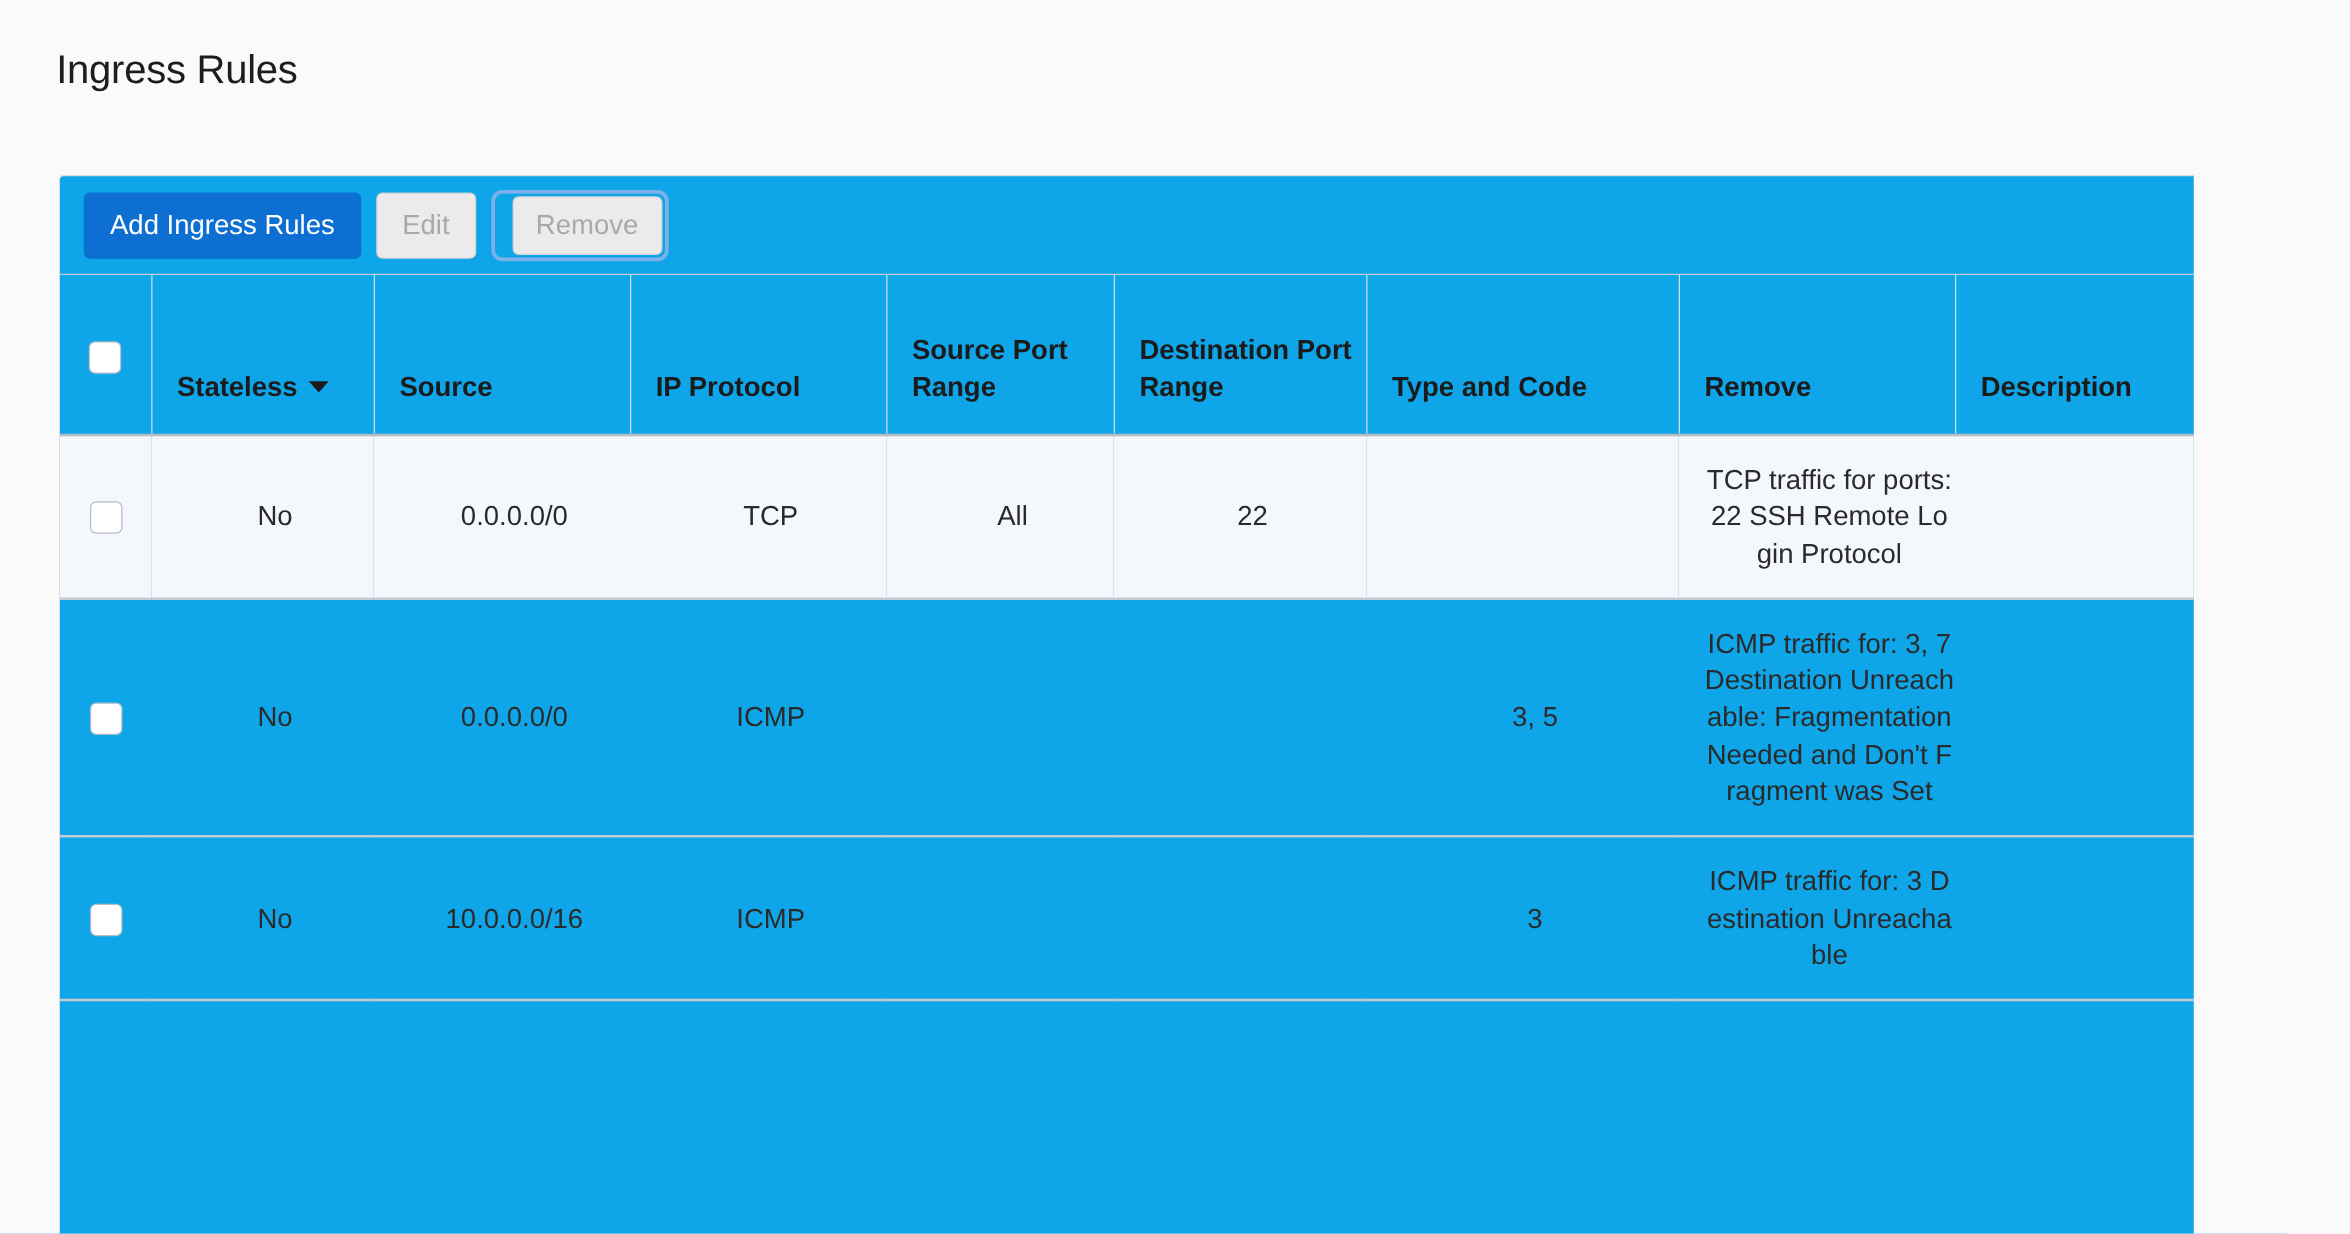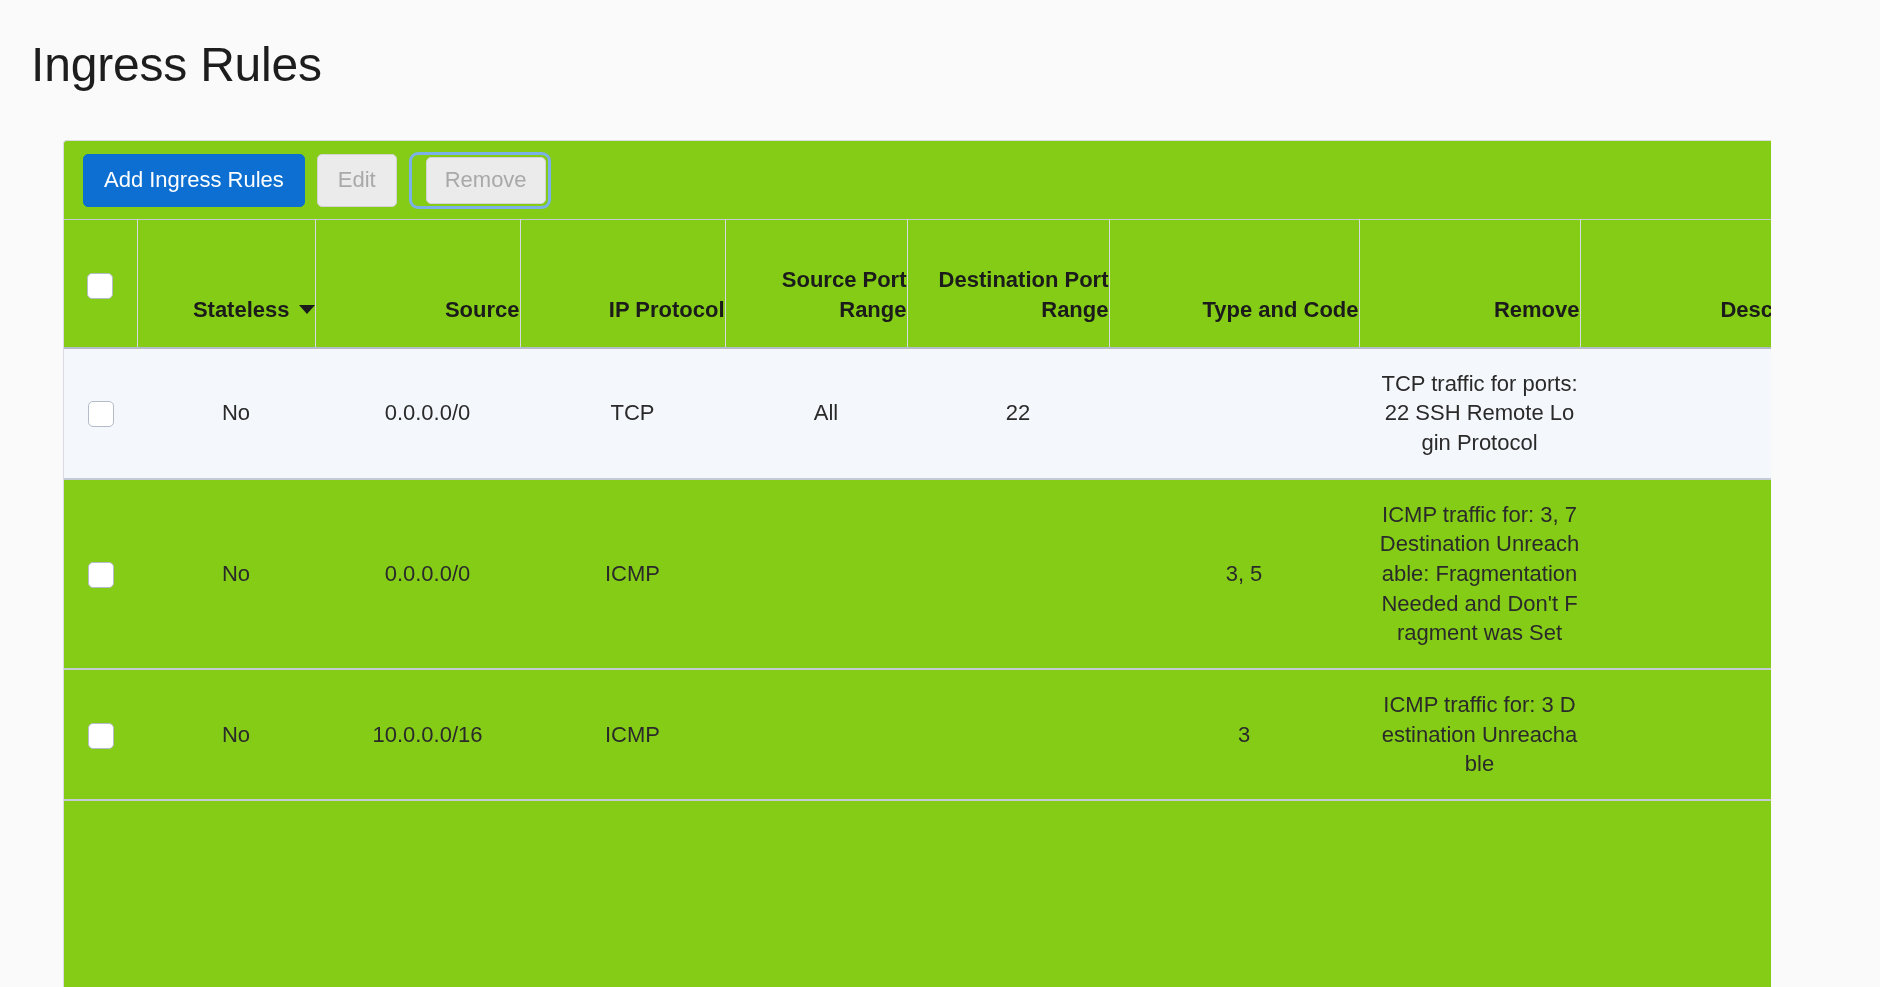--- a/index.html
+++ b/index.html
@@ -19,37 +19,37 @@
 
   .page {
     position: relative;
     width: 1880px;
     height: 987px;
   }
 
   
   .page-title {
     position: absolute;
-    left: 31px;
+    left: 45px;
     top: 36px;
-    font-size: 48px;
+    font-size: 32px;
     font-weight: 400;
     letter-spacing: -0.2px;
     color: #1d1d1d;
     line-height: 1.2;
   }
 
   
   .card {
     position: absolute;
-    left: 63px;
+    left: 47px;
     top: 140px;
     width: 1708px;
     min-height: 847px;
-    background: #84cc16;
+    background: #0ea5e9;
     border: 1px solid #d9dbe0;
     border-right: none;
     border-bottom: none;
     border-radius: 4px 0 0 0;
     overflow: hidden;
   }
 
   
   .toolbar {
     display: flex;
@@ -105,21 +105,21 @@
   }
 
   thead tr {
     border-top: 1px solid #c5cbd4;
     border-bottom: 2px solid #b4bcc7;
   }
 
   thead th {
     border-right: 1px solid #d5d9e0;
     vertical-align: bottom;
-    text-align: right;
+    text-align: left;
     font-size: 22px;
     font-weight: 700;
     color: #1b1b1b;
     padding: 24px 0 22px 20px;
     height: 128px;
     line-height: 1.35;
   }
 
   thead th.col-check {
     padding-left: 0;

